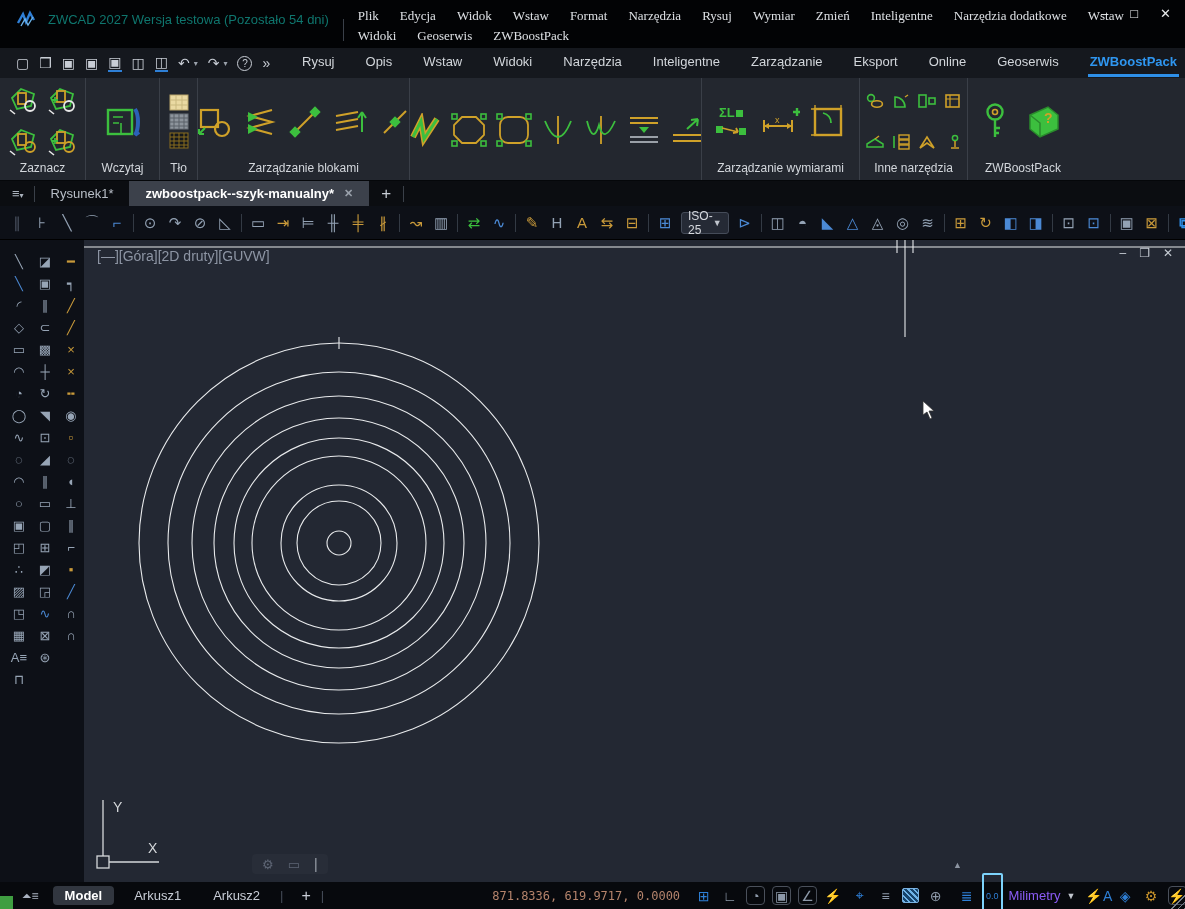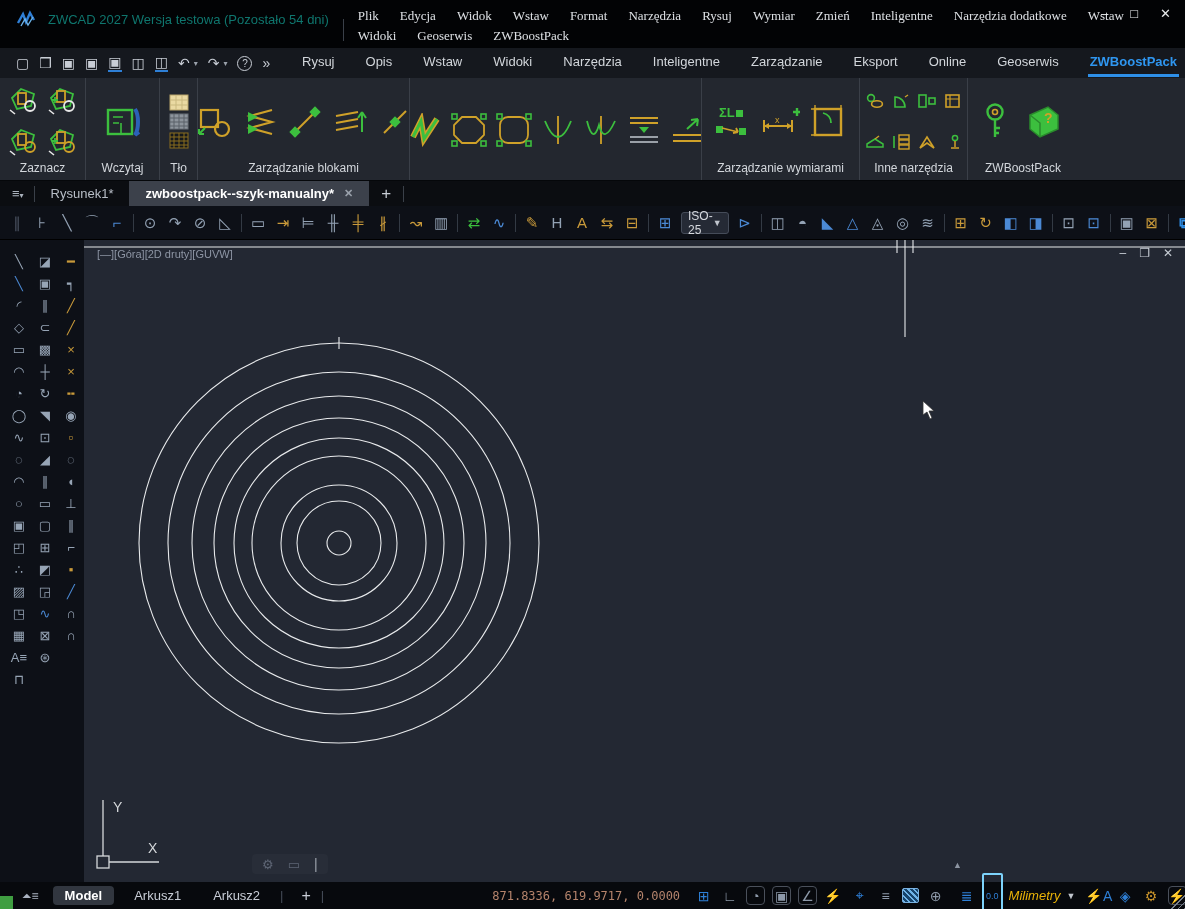--- a/index.html
+++ b/index.html
@@ -59,21 +59,21 @@
   .t2i.o { color: #c99a3a; } .t2i.b { color: #4b89d4; } .t2i.g { color: #3cbf3e; } .t2i.bb { color: #2f8fe8; font-weight: bold; }
   .combo { width: 96px; height: 22px; background: #252a35; border: 1px solid #454c59; border-radius: 3px; display: flex; align-items: center; padding: 0 6px; font-size: 12px; color: #d6d9de; cursor: default; }
   .combo .caret { margin-left: auto; font-size: 9px; color: #c0c5cd; }
 
   
   .main { position: absolute; left: 0; top: 240px; width: 100%; height: 642px; display: flex; }
   .palette { width: 84px; background: #0d1017; padding: 10px 0 0 6px; display: grid; grid-template-columns: 26px 26px 26px; grid-auto-rows: 22px; }
   .pcell { font-size: 13px; color: #97a5b6; display: flex; align-items: center; justify-content: center; cursor: default; }
   .pcell.o { color: #c99a3a; } .pcell.b { color: #4b89d4; }
   .canvas { position: relative; flex: 1; background: #232833; overflow: hidden; }
-  .vp-label { position: absolute; left: 13px; top: 8px; font-size: 11px; color: #8d95a4; }
+  .vp-label { position: absolute; left: 13px; top: 8px; font-size: 14px; color: #8d95a4; }
   .vp-ctrl { position: absolute; right: 12px; top: 6px; display: flex; gap: 13px; font-size: 12px; color: #c6ccd4; }
   .drawing-svg { position: absolute; inset: 0; }
   .cmdstrip { position: absolute; left: 168px; top: 614px; background: #282d38; border-radius: 4px; padding: 2px 10px; display: flex; gap: 14px; align-items: center; }
   .cmdstrip span { font-size: 13px; color: #5d6574; }
   .cmdstrip .cursorbar { color: #9aa1ab; font-size: 14px; }
   .scrollup { position: absolute; left: 869px; top: 620px; font-size: 9px; color: #8d95a2; }
   .mousecursor { position: absolute; left: 841px; top: -85px; }
 
   
   .statusbar { position: absolute; left: 0; top: 882px; width: 100%; height: 27px; background: #07090d; display: flex; align-items: center; font-size: 13px; }
@@ -84,21 +84,21 @@
   .sb-new { color: #c8cdd6; font-size: 16px; margin: 0 10px; }
   .coords { font-family: "DejaVu Sans Mono", monospace; font-size: 12px; color: #b5846c; margin-left: 160px; white-space: nowrap; }
   .sbi-group { display: flex; align-items: center; gap: 7px; margin-left: 14px; }
   .sbi { font-size: 14px; color: #8d99a9; width: 19px; height: 19px; display: flex; align-items: center; justify-content: center; cursor: default; }
   .sbi.b { color: #2e7fd6; } .sbi.o { color: #c9932a; }
   .sbi.boxed, .sbi.boxed2 { border: 1px solid #4a505b; border-radius: 4px; }
   .sbi.hatch { border: 1px solid #7ab1e0; border-radius: 2px; width: 17px; height: 15px;
     background: repeating-linear-gradient(45deg, #6db3e8 0 1.5px, #17436b 1.5px 4px); }
   .units-wrap { display: flex; align-items: center; gap: 6px; margin-left: 12px; }
   .units-icon { border: 2px solid #7dd3fc; color: #2e7fd6; font-size: 9px; padding: 16px 2px; border-radius: 2px; }
-  .units-label { color: #eab308; font-style: italic; }
+  .units-label { color: #8b5cf6; }
   .units-caret { font-size: 9px; color: #c0c5cd; }
   .grip { position: absolute; right: 0; bottom: 0; width: 17px; height: 17px;
     background: repeating-linear-gradient(315deg, #767f8c 0 1px, transparent 1px 4.5px);
     clip-path: polygon(100% 0, 100% 100%, 0 100%); }
   .corner-green { position: absolute; left: 0; bottom: 0; width: 13px; height: 13px; background: #3f9e41; z-index: 5; }
 </style>
 </head>
 <body>
 
 <div class="app">

